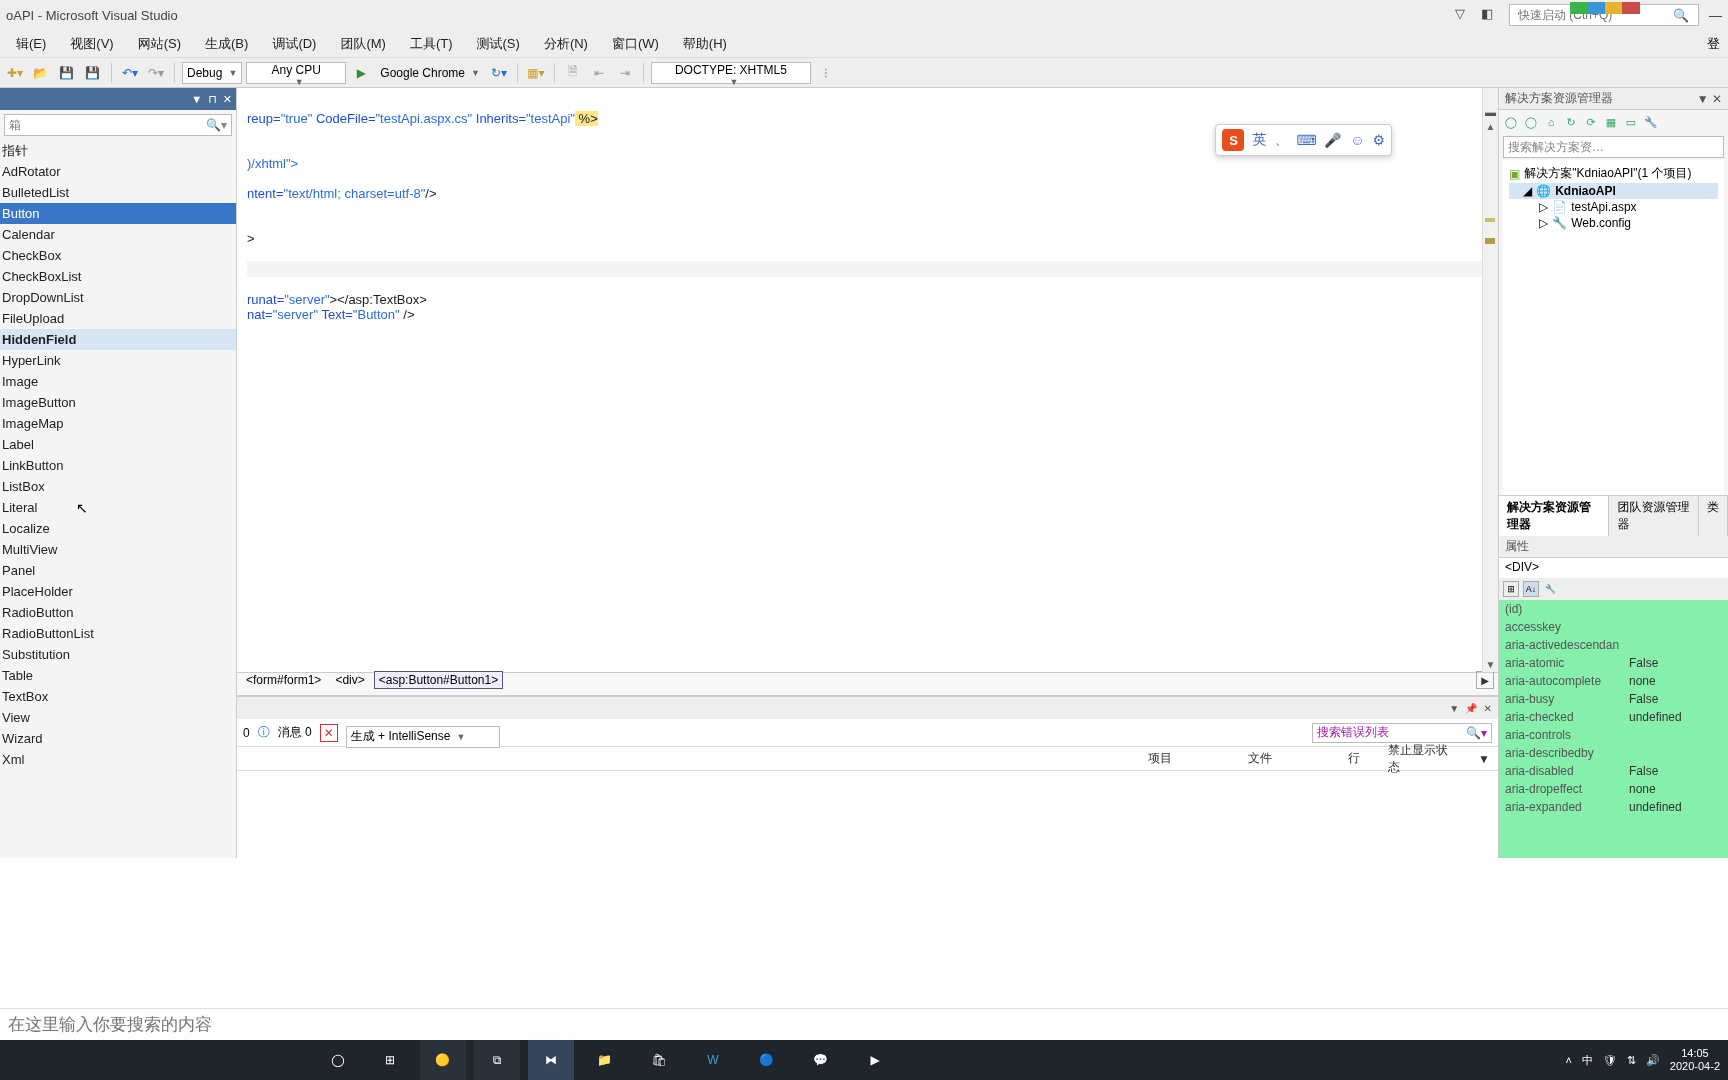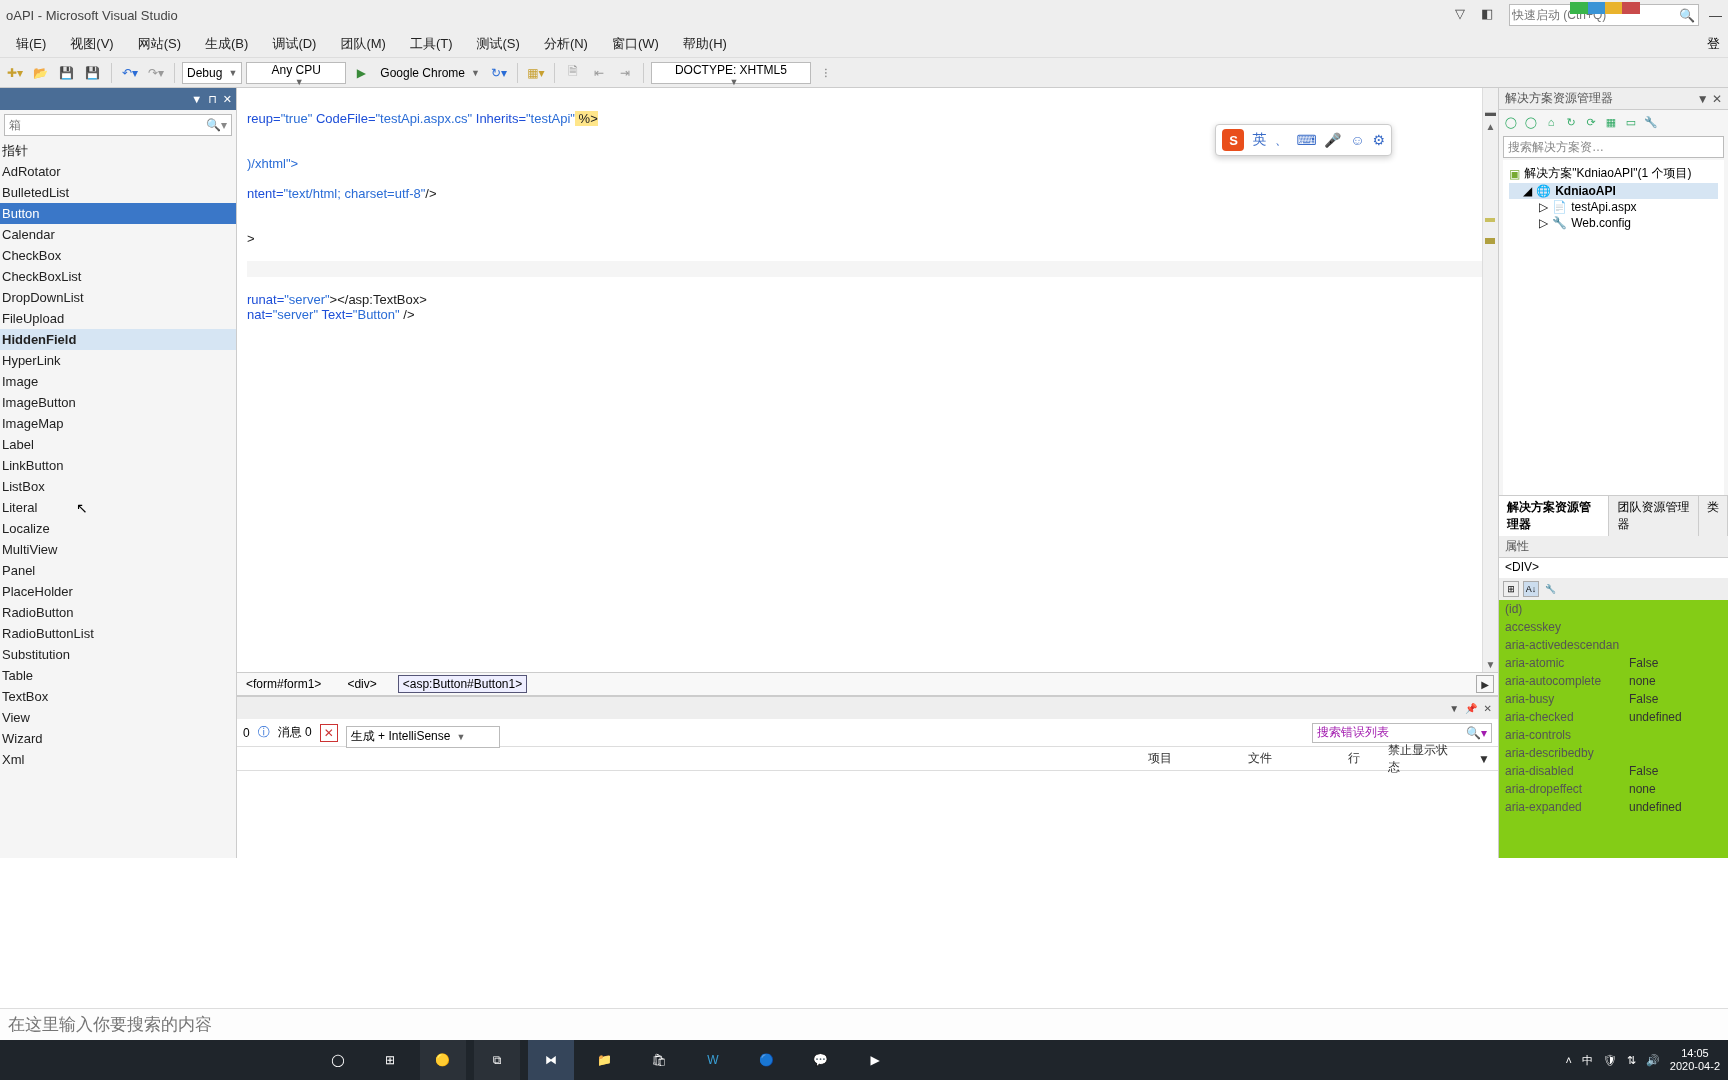--- a/index.html
+++ b/index.html
@@ -2,21 +2,21 @@
 <html><head>
 <meta charset="utf-8">
 <style>
 * { margin: 0; padding: 0; box-sizing: border-box; font-family: "Microsoft YaHei", "Segoe UI", sans-serif; }
 body { width: 1728px; height: 1080px; background: #fff; overflow: hidden; font-size: 12px; position: relative; }
 
 
 .title-bar { height: 30px; background: #eee; display: flex; align-items: center; padding: 0 6px; color: #444; font-size: 13px; }
 .title-bar .spacer { flex: 1; }
 .title-bar .tb-icon { width: 18px; height: 18px; margin-left: 8px; }
-.quick-launch { display: flex; align-items: center; border: 1px solid #bbb; background: #fff; padding: 2px 2px; margin-left: 10px; width: 190px; height: 22px; }
+.quick-launch { display: flex; align-items: center; border: 1px solid #bbb; background: #fff; padding: 2px 8px; margin-left: 10px; width: 190px; height: 22px; }
 .quick-launch input { border: none; outline: none; flex: 1; font-size: 12px; color: #888; background: transparent; }
 .quick-launch .search-icon { color: #555; }
 .tb-min { margin-left: 10px; color: #333; }
 .title-bar .deco { width: 70px; height: 12px; background: linear-gradient(90deg,#39b54a 0 25%,#3a94d6 25% 50%,#e9b32d 50% 75%,#c94b4b 75% 100%); position:absolute; right:88px; top:2px; }
 
 
 .menu-bar { height: 28px; background: #eee; display: flex; align-items: center; padding: 0 4px; border-bottom: 1px solid #ddd; }
 .menu-bar .mi { padding: 4px 12px; font-size: 13px; color: #222; cursor: default; }
 .menu-bar .login { margin-left: auto; font-size:13px; padding-right:4px; }
 
@@ -50,21 +50,21 @@
 .code-pane .attr { color: #1d4ed8; }
 .code-pane .str { color: #2a6cd6; }
 .code-pane .bg-yellow { background: #ffe68a; }
 .scroll-v { position:absolute; right:0; top:0; width:16px; height:100%; background:#f0f0f0; border-left:1px solid #ddd;}
 .scroll-v .up,.scroll-v .dn{height:16px;display:flex;align-items:center;justify-content:center;color:#666;font-size:10px;}
 .scroll-v .dn{position:absolute;bottom:0;width:100%;}
 .scroll-v .minus{position:absolute;right:2px;top:18px;color:#555;font-size:11px;}
 .scroll-v .marker{position:absolute;right:3px;top:150px;width:10px;height:6px;background:#b0a040;}
 .scroll-v .marker2{position:absolute;right:3px;top:130px;width:10px;height:4px;background:#c9c060;}
 
-.breadcrumb { height: 24px; border-top: 1px solid #ccc; border-bottom: 1px solid #ccc; display: flex; align-items: center; padding: 0 4px; gap: 16px; background:#f8f8f8;}
+.breadcrumb { height: 24px; border-top: 1px solid #ccc; border-bottom: 1px solid #ccc; display: flex; align-items: flex-end; padding: 6px 4px; gap: 4px; background:#f8f8f8;}
 .bc-item { border: 1px solid transparent; padding: 1px 4px; font-size: 12px; }
 .bc-item.boxed { border: 1px solid #557; background: #eef; }
 .bc-nav { margin-left:auto; width:18px; height:18px; border:1px solid #aaa; display:flex;align-items:center;justify-content:center; font-size:10px; color:#333; }
 
 
 .errlist { height: 162px; border-top: 1px solid #ccc; display:flex; flex-direction:column; background:#fff; }
 .errlist-hdr { height: 22px; display:flex; align-items:center; justify-content:flex-end; gap:6px; padding:0 6px; background:#eee; color:#555; font-size:10px;}
 .errlist-tb { height: 28px; display:flex; align-items:center; padding:0 6px; gap:8px; border-bottom:1px solid #ddd;}
 .errlist-tb .cnt { font-size:12px;}
 .err-search { margin-left:auto; width:180px; height:20px; border:1px solid #bbb; display:flex; align-items:center; padding:0 4px; color:#a21caf;}
@@ -81,21 +81,21 @@
 .tree-row { display:flex; align-items:center; gap:4px; padding:1px 0;}
 .tree-row.sel { background:#d6e5f3; }
 .tabs-bottom { display:flex; border-top:1px solid #ccc; background:#eee;}
 .tab-b { padding:3px 8px; font-size:12px; border-right:1px solid #ccc;}
 .tab-b.active { background:#fff; font-weight:bold;}
 
 .props { height: 300px; display:flex; flex-direction:column;}
 .props-hdr { height:20px; background:#fff; padding:2px 6px; font-size:12px;}
 .props-tb { height:22px; display:flex; gap:4px; padding:0 4px; align-items:center; background:#eee;}
 .props-tb .pic{width:16px;height:16px;border:1px solid #aaa;display:inline-flex;align-items:center;justify-content:center;font-size:9px;}
-.props-list { flex:1; overflow:hidden; background:#84cc16; font-size:12px;}
+.props-list { flex:1; overflow:hidden; background:#86efac; font-size:12px;}
 .prop-row { display:flex; height:18px; align-items:center;}
 .prop-row .k { width:130px; padding-left:6px; color:#555;}
 .prop-row .v { flex:1; color:#333;}
 
 
 .ime-overlay { position:absolute; right:336px; top:124px; background:#fff; border:1px solid #ccc; border-radius:4px; padding:4px 6px; display:flex; gap:8px; align-items:center; box-shadow:0 2px 6px rgba(0,0,0,0.2); z-index:10;}
 .ime-overlay .logo { width:22px; height:22px; background:#e94e1b; border-radius:4px; color:#fff; display:flex; align-items:center; justify-content:center; font-weight:bold; font-size:13px;}
 .ime-overlay span { font-size:14px; color:#3a6cc8;}
 
 

